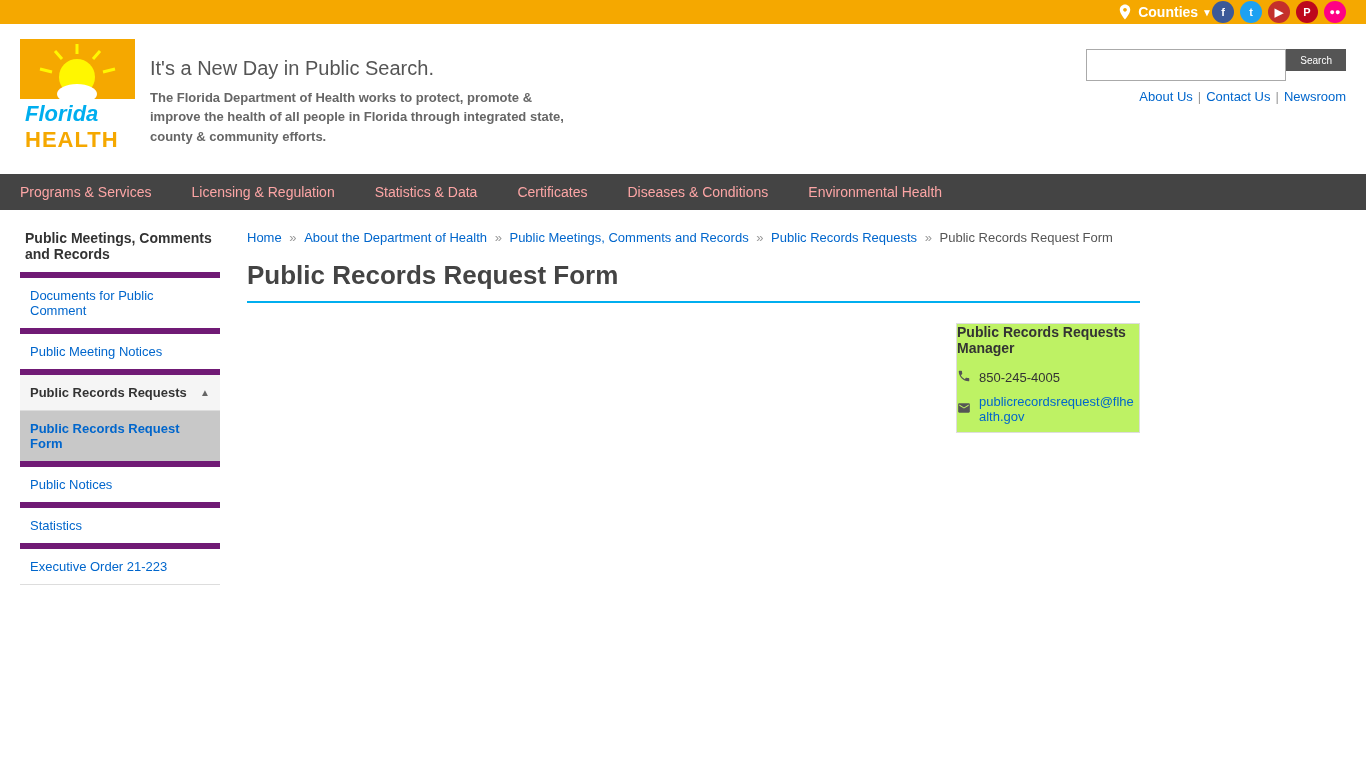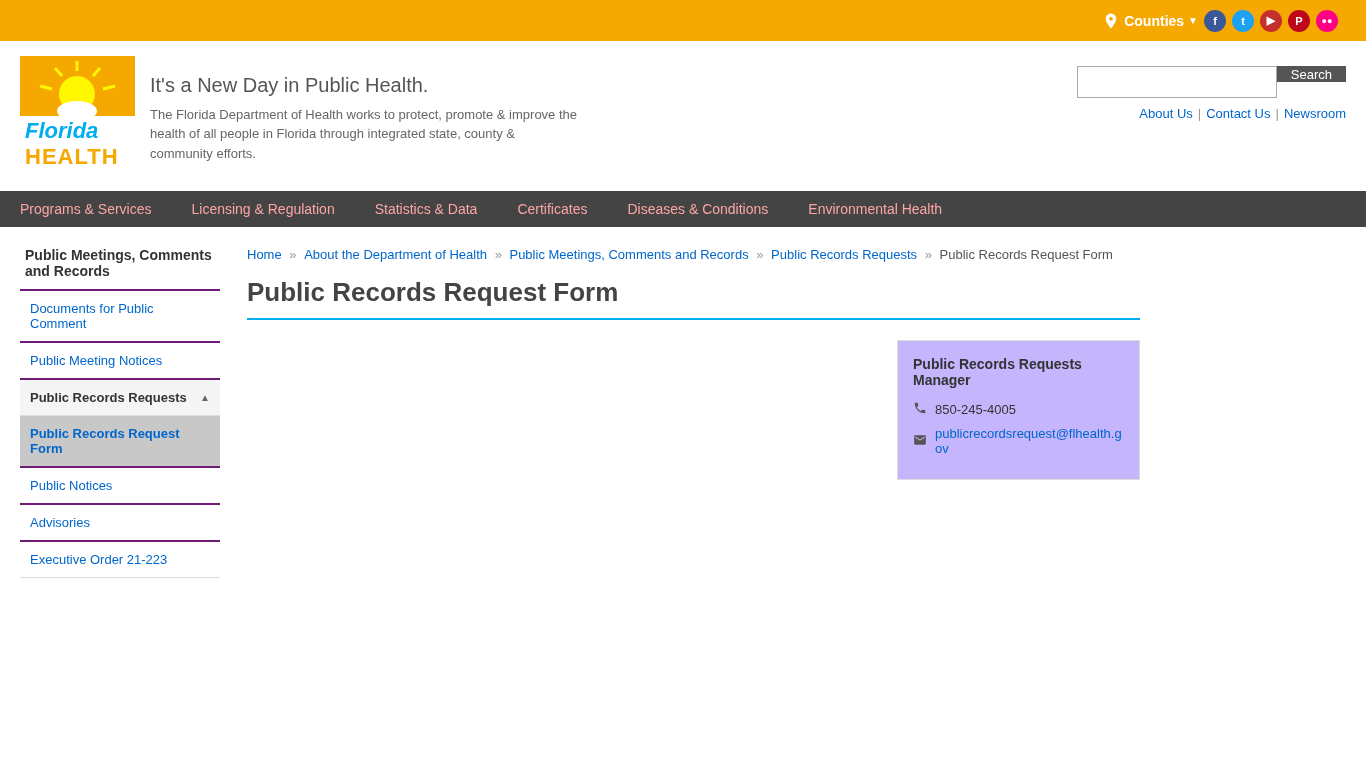--- a/index.html
+++ b/index.html
@@ -1,26 +1,26 @@
 <!DOCTYPE html>
 <html><head>
   <meta charset="utf-8">
   <style>
     * { margin: 0; padding: 0; box-sizing: border-box; }
     body { font-family: Arial, sans-serif; font-size: 14px; color: #333; background: #fff; }
 
     
     #top-bar {
       background: #f5a800;
-      height: 41px;
+      height: 24px;
       display: flex;
       align-items: center;
       justify-content: flex-end;
-      padding-right: 28px;
-      gap: 6px;
+      padding-right: 20px;
+      gap: 0;
     }
     .top-bar-counties {
       display: flex;
       align-items: center;
       gap: 4px;
       color: #fff;
       font-weight: bold;
       font-size: 14px;
       cursor: pointer;
     }
@@ -66,47 +66,48 @@
       font-size: 20px;
       color: #555;
       font-weight: normal;
       margin-bottom: 8px;
     }
     #tagline-area p {
       font-size: 13px;
       color: #666;
       max-width: 430px;
       line-height: 1.5;
+      font-weight: bold;
     }
     #search-area {
       display: flex;
       flex-direction: column;
       align-items: flex-end;
       padding-top: 10px;
       gap: 8px;
     }
     #search-form {
       display: flex;
       gap: 0;
     }
     #search-input {
       width: 200px;
       height: 32px;
       border: 1px solid #ccc;
       padding: 4px 8px;
       font-size: 13px;
     }
     #search-button {
-      height: 16px;
+      height: 22px;
       background: #555;
       color: #fff;
       border: none;
       padding: 0 14px;
       cursor: pointer;
-      font-size: 13px;
+      font-size: 10px;
     }
     #header-links {
       display: flex;
       gap: 5px;
       font-size: 13px;
       color: #666;
     }
     #header-links a {
       color: #0066cc;
       text-decoration: none;
@@ -143,21 +144,21 @@
       flex-shrink: 0;
     }
     #sidebar-title {
       font-size: 14px;
       font-weight: bold;
       color: #333;
       margin-bottom: 10px;
       padding: 0 5px;
     }
     .sidebar-item {
-      border-top: 2px solid #701a75;
+      border-top: 6px solid #701a75;
       display: flex;
       align-items: center;
       justify-content: space-between;
     }
     .sidebar-item a {
       display: block;
       padding: 10px 10px;
       color: #0066cc;
       text-decoration: none;
       font-size: 13px;
@@ -218,24 +219,24 @@
       font-size: 26px;
       color: #444;
       font-weight: bold;
       padding-bottom: 10px;
       border-bottom: 2px solid #00aeef;
       margin-bottom: 20px;
     }
 
     
     #contact-card {
-      background: #c4b5fd;
+      background: #bef264;
       border: 1px solid #ddd;
-      padding: 15px;
-      width: 243px;
+      padding: 0;
+      width: 184px;
       float: right;
     }
     #contact-card-title {
       font-size: 14px;
       font-weight: bold;
       color: #333;
       margin-bottom: 12px;
     }
     .contact-row {
       display: flex;
@@ -302,21 +303,21 @@
         <line x1="20" y1="30" x2="32" y2="33" stroke="#fff700" stroke-width="3"></line>
 
         <ellipse cx="57" cy="55" rx="20" ry="10" fill="#fff"></ellipse>
 
         <text x="5" y="82" font-size="22" font-weight="bold" font-style="italic" fill="#00aeef" font-family="Arial">Florida</text>
 
         <text x="5" y="108" font-size="22" font-weight="bold" fill="#f5a800" font-family="Arial" letter-spacing="1">HEALTH</text>
       </svg>
     </div>
     <div id="tagline-area">
-      <h2>It's a New Day in Public Health.</h2>
+      <h2>It's a New Day in Public Search.</h2>
       <p>The Florida Department of Health works to protect, promote &amp; improve the health of all people in Florida through integrated state, county &amp; community efforts.</p>
     </div>
   </div>
   <div id="search-area">
     <div id="search-form">
       <input id="search-input" type="text" style="border: 1px solid rgb(170, 170, 170);" placeholder="">
       <button id="search-button">Search</button>
     </div>
     <div id="header-links">
       <a href="#">About Us</a>
@@ -358,21 +359,21 @@
       <div class="sidebar-sub">
         <a href="#" class="sidebar-sub-item active-sub">Public Records Request Form</a>
       </div>
     </div>
 
     <div class="sidebar-item">
       <a href="#">Public Notices</a>
     </div>
 
     <div class="sidebar-item">
-      <a href="#">Advisories</a>
+      <a href="#">Statistics</a>
     </div>
 
     <div class="sidebar-item sidebar-last">
       <a href="#">Executive Order 21-223</a>
     </div>
   </div>
 
   <div id="main-content">
 
     <div id="breadcrumb">

